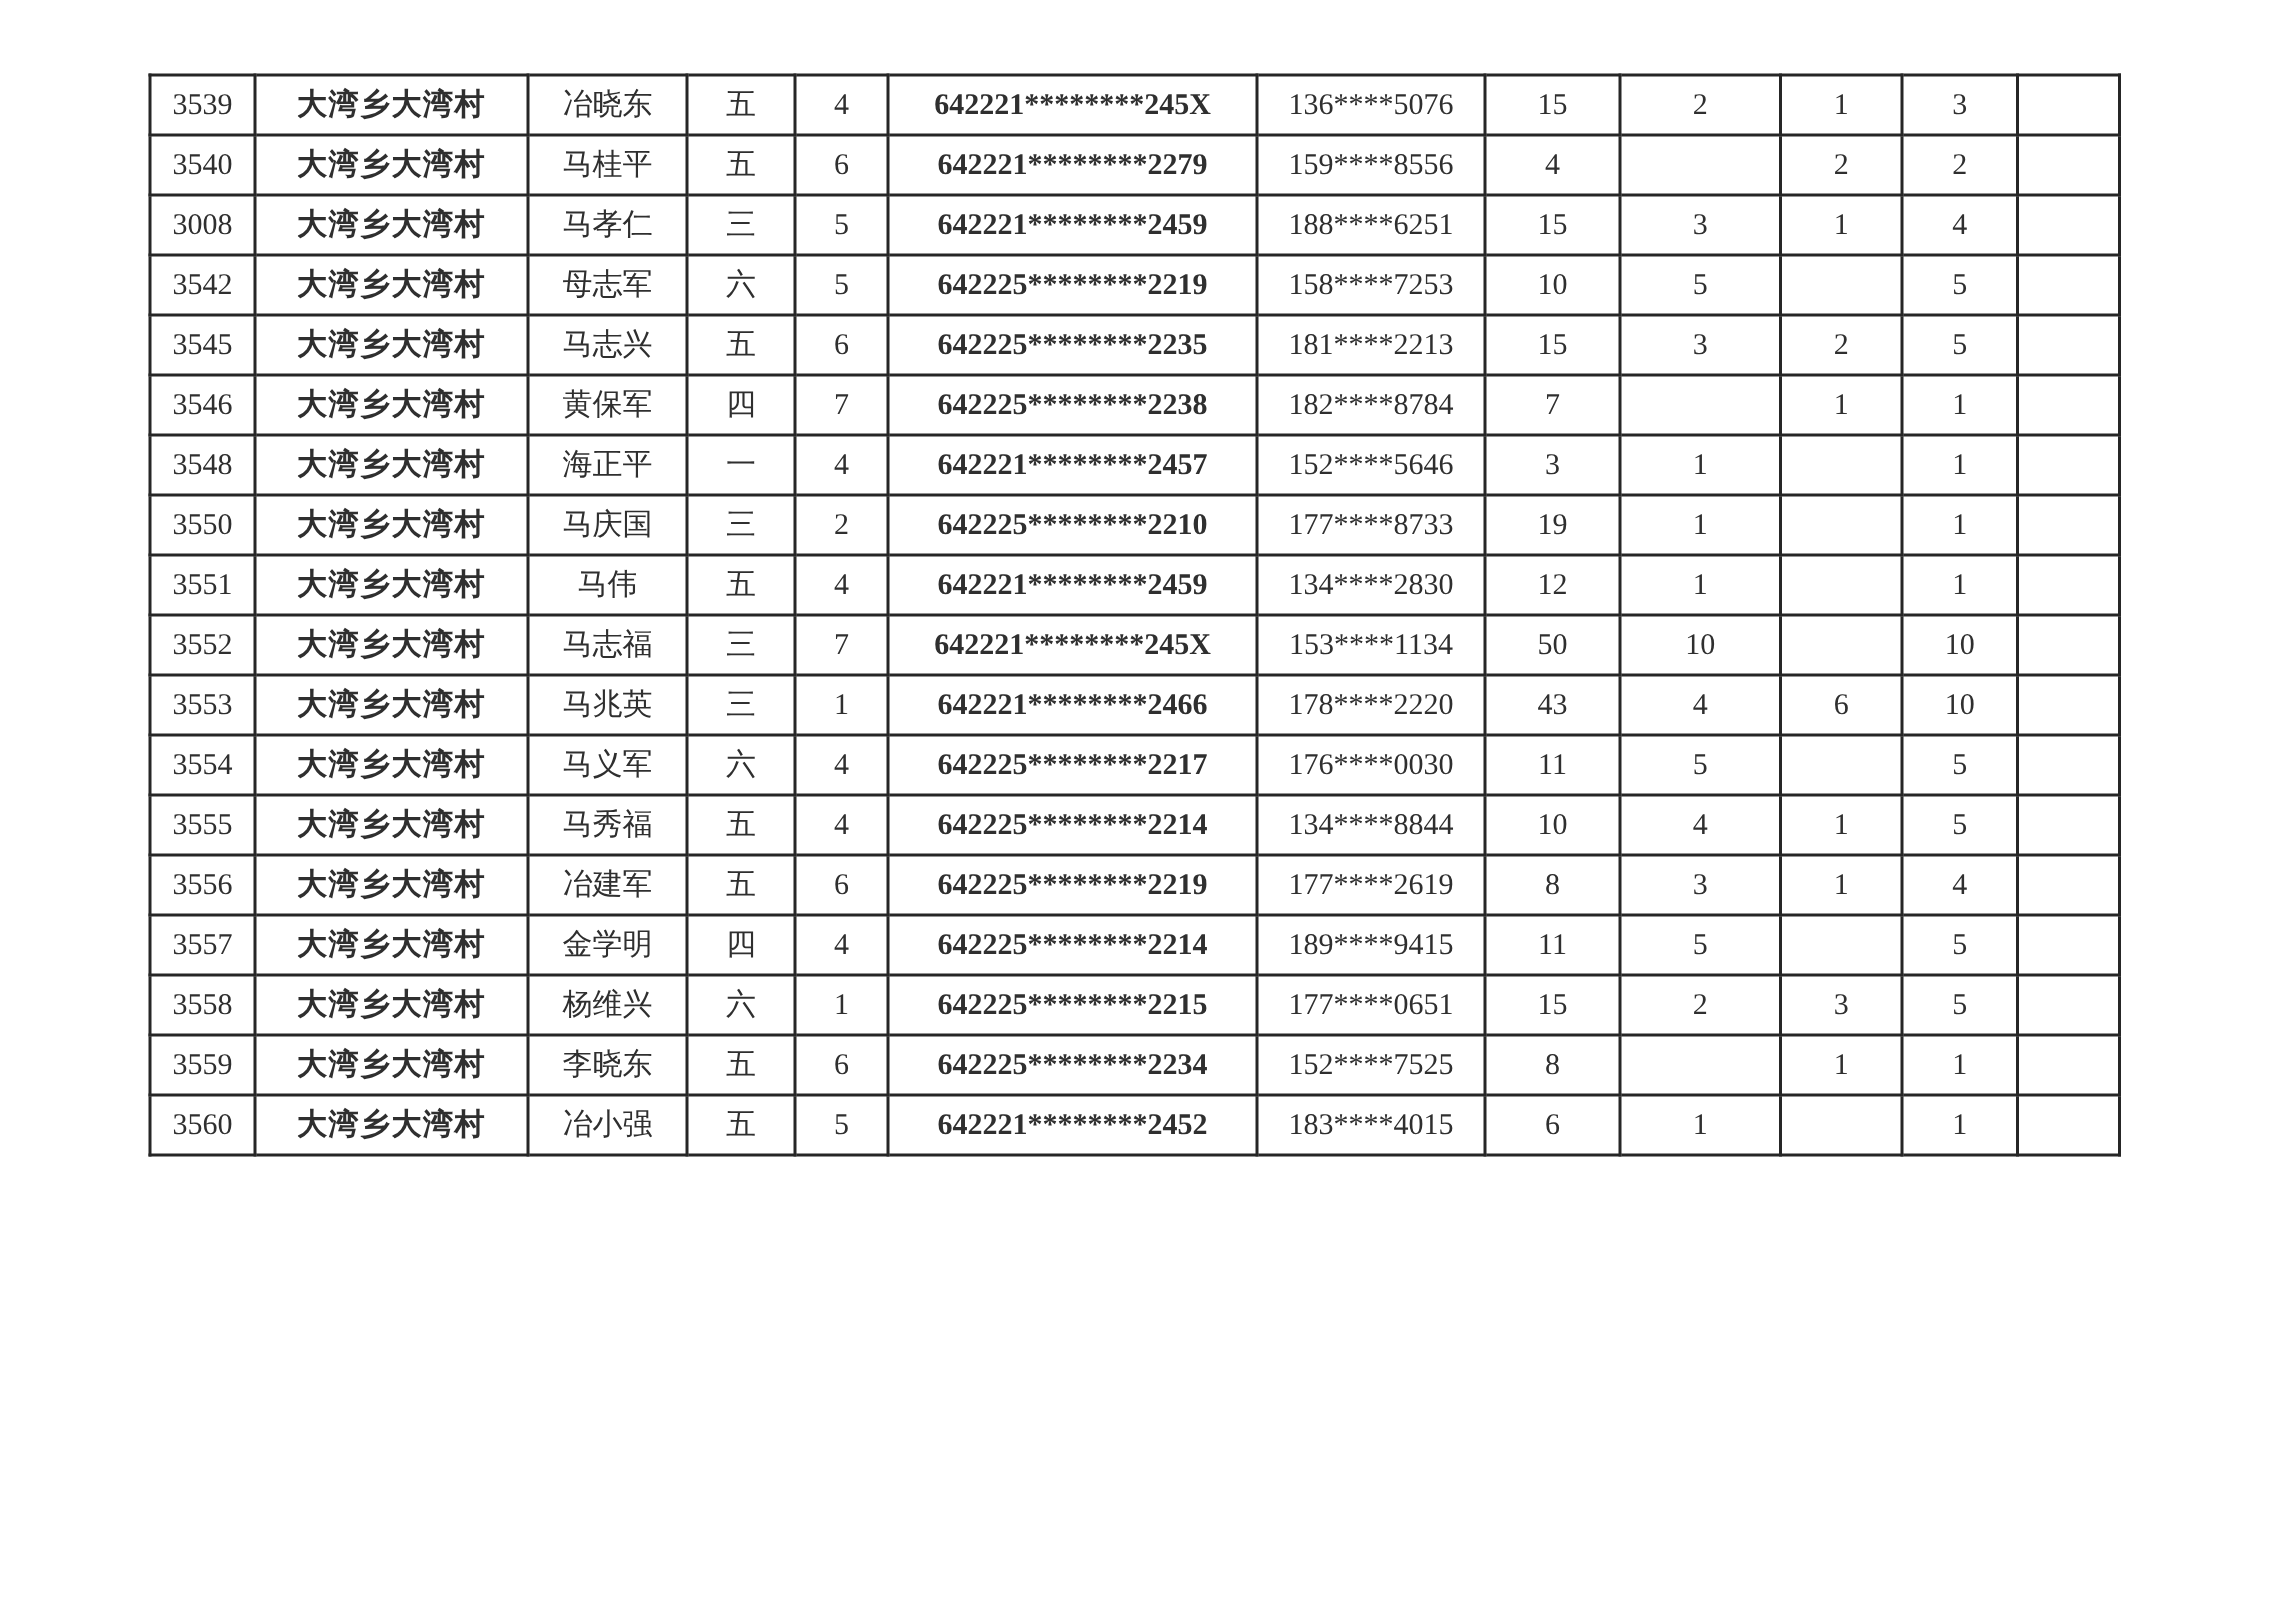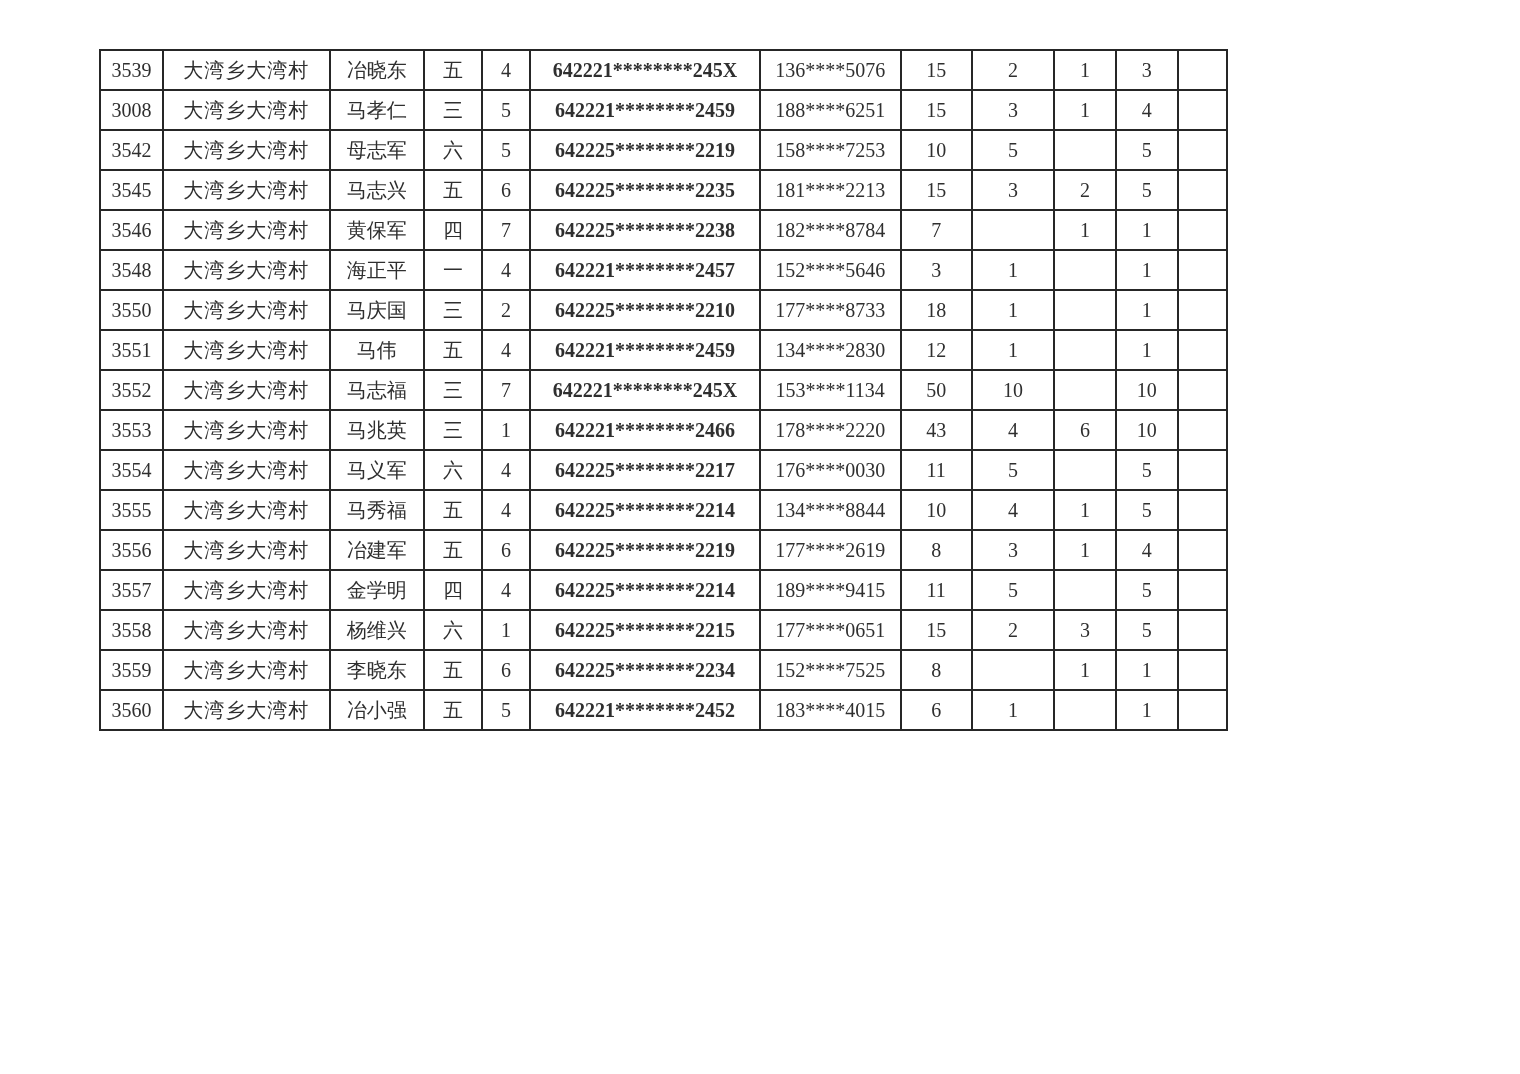--- a/index.html
+++ b/index.html
@@ -8,21 +8,21 @@
     background: #ffffff;
   }
   body {
     width: 1520px;
     height: 1074px;
     font-family: "Liberation Serif", "DejaVu Serif", serif;
     color: #2f2f2f;
   }
   .sheet {
     position: relative;
-    width: 1228px;
+    width: 1520px;
     height: 1074px;
     background: #ffffff;
     overflow: hidden;
   }
   table.roster {
     position: absolute;
     left: 99px;
     top: 49px;
     border-collapse: collapse;
     table-layout: fixed;
@@ -33,21 +33,21 @@
     height: 38px;
     padding: 0 2px;
     text-align: center;
     vertical-align: middle;
     font-size: 20px;
     line-height: 1;
     white-space: nowrap;
     overflow: hidden;
     color: #2f2f2f;
   }
-  td.cell-village { letter-spacing: 1px; }
+  td.cell-village { letter-spacing: 1px; font-weight: bold; }
   td.cell-id-number { font-size: 20px; font-weight: bold; }
   
   col.c-seq      { width: 70px; }
   col.c-village  { width: 182px; }
   col.c-name     { width: 106px; }
   col.c-group    { width: 72px; }
   col.c-members  { width: 62px; }
   col.c-id       { width: 246px; }
   col.c-phone    { width: 152px; }
   col.c-s1       { width: 90px; }
@@ -84,20 +84,34 @@
       <td class="cell-members">4</td>
       <td class="cell-id-number">642221********245X</td>
       <td class="cell-phone">136****5076</td>
       <td class="cell-stat-1">15</td>
       <td class="cell-stat-2">2</td>
       <td class="cell-stat-3">1</td>
       <td class="cell-stat-4">3</td>
       <td class="cell-remark"></td>
     </tr>
         <tr>
+      <td class="cell-seq">3540</td>
+      <td class="cell-village">大湾乡大湾村</td>
+      <td class="cell-name">马桂平</td>
+      <td class="cell-group">五</td>
+      <td class="cell-members">6</td>
+      <td class="cell-id-number">642221********2279</td>
+      <td class="cell-phone">159****8556</td>
+      <td class="cell-stat-1">4</td>
+      <td class="cell-stat-2"></td>
+      <td class="cell-stat-3">2</td>
+      <td class="cell-stat-4">2</td>
+      <td class="cell-remark"></td>
+    </tr>
+        <tr>
       <td class="cell-seq">3008</td>
       <td class="cell-village">大湾乡大湾村</td>
       <td class="cell-name">马孝仁</td>
       <td class="cell-group">三</td>
       <td class="cell-members">5</td>
       <td class="cell-id-number">642221********2459</td>
       <td class="cell-phone">188****6251</td>
       <td class="cell-stat-1">15</td>
       <td class="cell-stat-2">3</td>
       <td class="cell-stat-3">1</td>
@@ -161,21 +175,21 @@
       <td class="cell-remark"></td>
     </tr>
         <tr>
       <td class="cell-seq">3550</td>
       <td class="cell-village">大湾乡大湾村</td>
       <td class="cell-name">马庆国</td>
       <td class="cell-group">三</td>
       <td class="cell-members">2</td>
       <td class="cell-id-number">642225********2210</td>
       <td class="cell-phone">177****8733</td>
-      <td class="cell-stat-1">18</td>
+      <td class="cell-stat-1">19</td>
       <td class="cell-stat-2">1</td>
       <td class="cell-stat-3"></td>
       <td class="cell-stat-4">1</td>
       <td class="cell-remark"></td>
     </tr>
         <tr>
       <td class="cell-seq">3551</td>
       <td class="cell-village">大湾乡大湾村</td>
       <td class="cell-name">马伟</td>
       <td class="cell-group">五</td>

